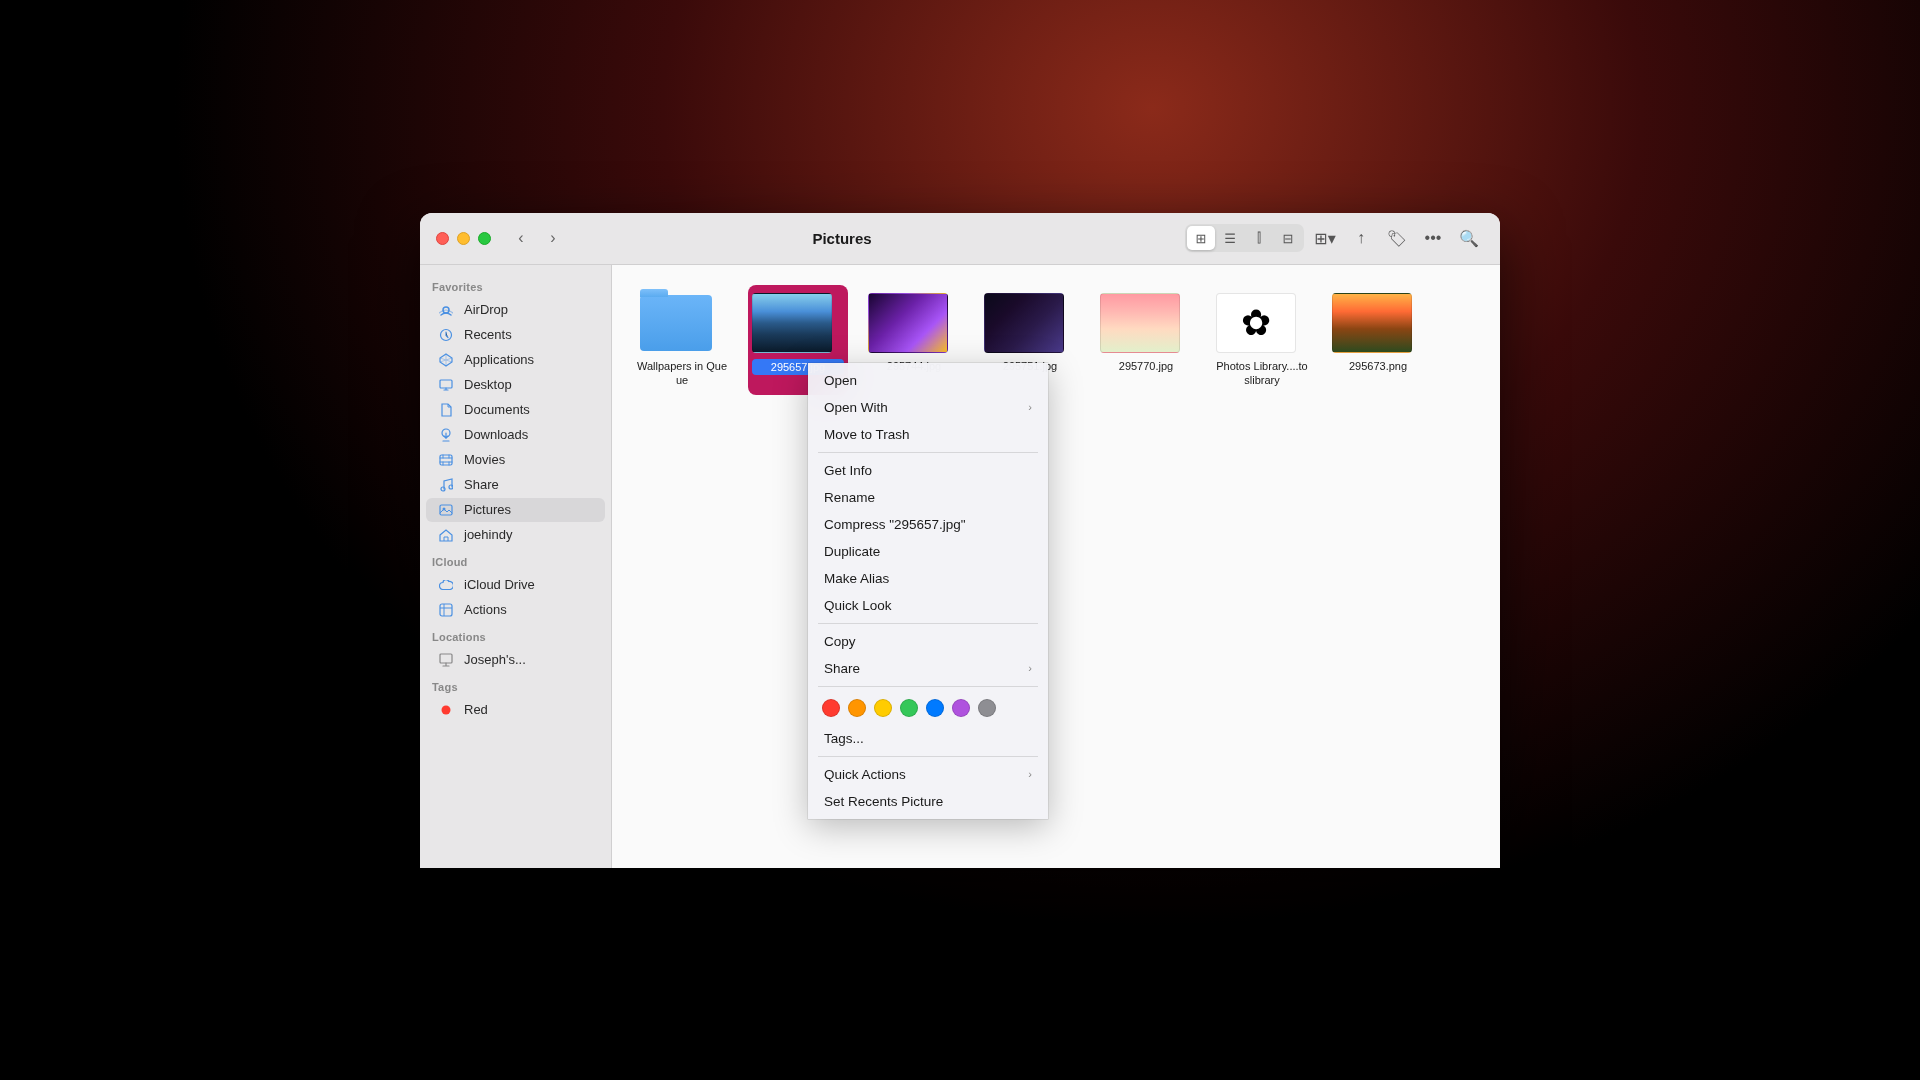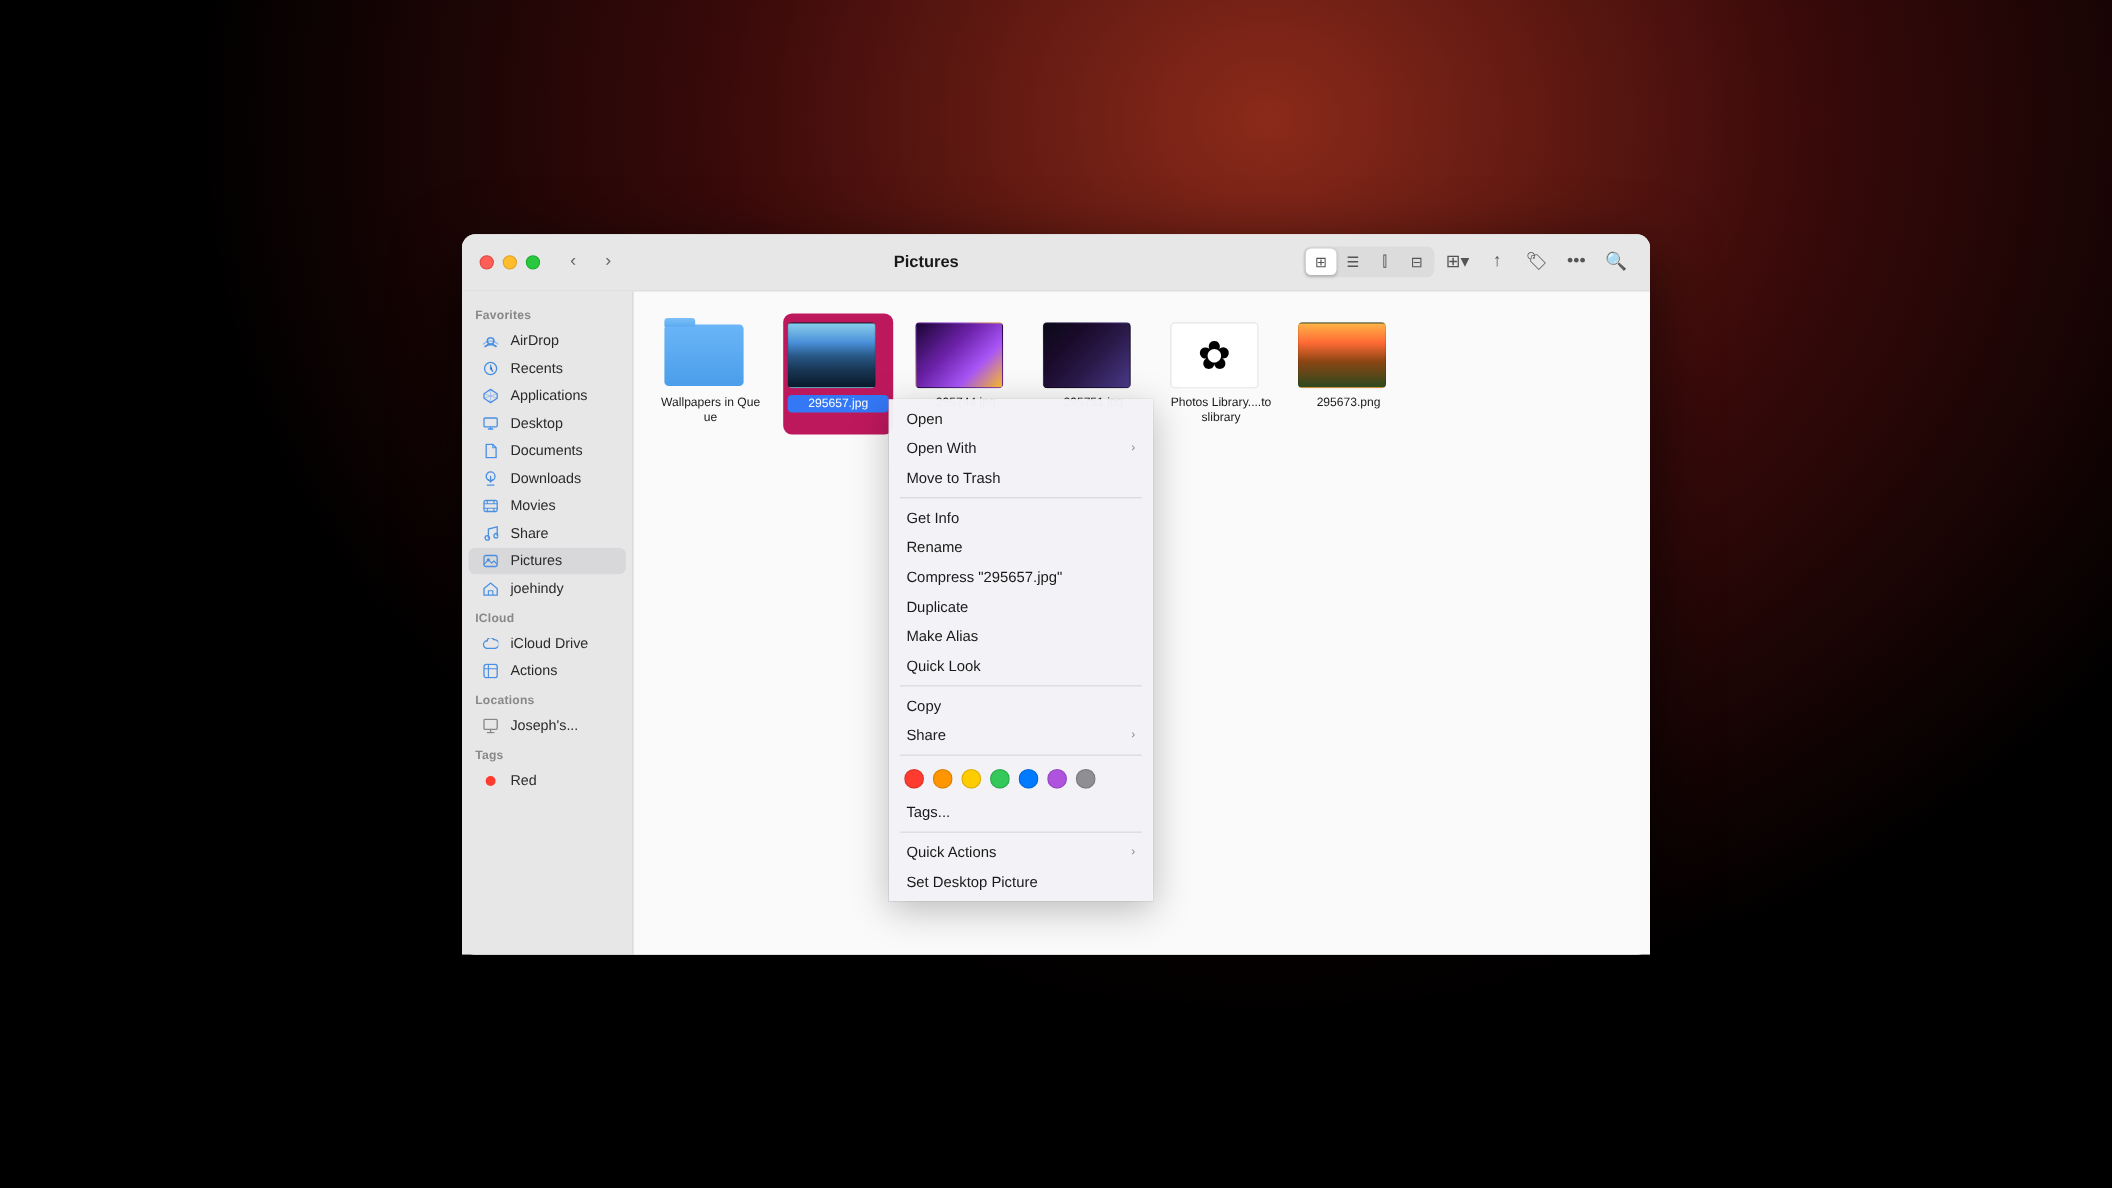--- a/index.html
+++ b/index.html
@@ -126,21 +126,21 @@
 
     
     .main-content {
       display: flex;
       flex: 1;
       overflow: hidden;
     }
 
     
     .sidebar {
-      width: 156px;
+      width: 192px;
       background: #e8e7e8;
       border-right: 1px solid #d0cfd0;
       padding: 8px 0;
       flex-shrink: 0;
       overflow-y: auto;
     }
     .sidebar-section-label {
       font-size: 11px;
       font-weight: 600;
       color: #888;
@@ -514,20 +514,24 @@
       <div class="file-item">
         <div class="file-thumb thumb-purple"></div>
         <span class="file-name">295744.jpg</span>
       </div>
 
       <div class="file-item">
         <div class="file-thumb thumb-dark"></div>
         <span class="file-name">295751.jpg</span>
       </div>
 
+      <div class="file-item">
+        <div class="file-thumb thumb-pink-sunset"></div>
+        <span class="file-name">295770.jpg</span>
+      </div>
 
 
 
       <div class="file-item">
         <div class="file-thumb photos-app">
           <span class="photos-flower">✿</span>
         </div>
         <span class="file-name">Photos Library....toslibrary</span>
       </div>
 
@@ -588,16 +592,16 @@
     </div>
     <div class="ctx-item">
       <span>Tags...</span>
     </div>
     <div class="ctx-separator"></div>
     <div class="ctx-item">
       <span>Quick Actions</span>
       <span class="ctx-arrow">›</span>
     </div>
     <div class="ctx-item">
-      <span>Set Desktop Picture</span>
+      <span>Set Recents Picture</span>
     </div>
   </div>
 </div>
 
 </body></html>

